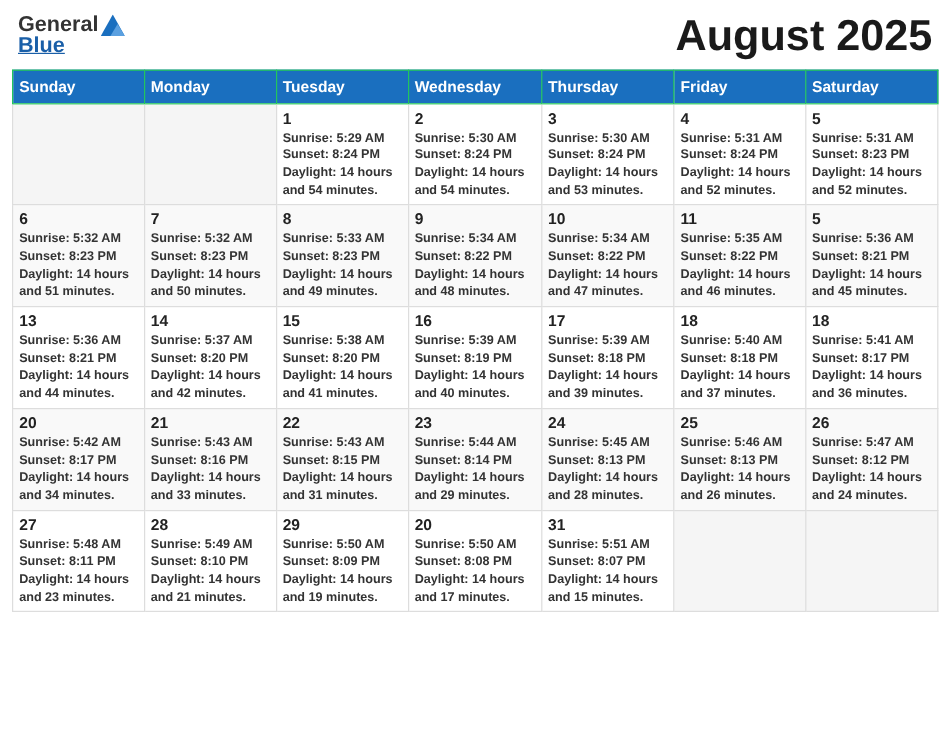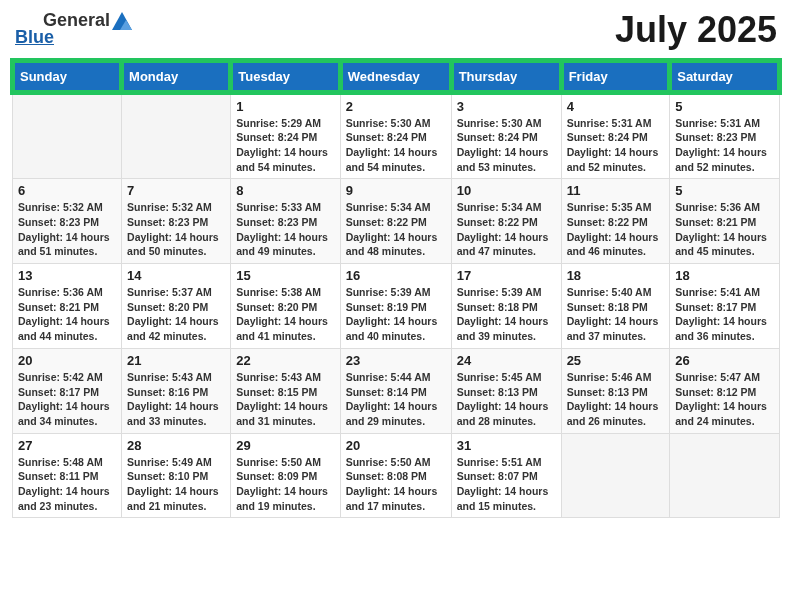--- a/index.html
+++ b/index.html
@@ -19,21 +19,20 @@
     }
     .logo {
       display: flex;
       align-items: center;
       gap: 2px;
     }
     .logo-text-general {
       font-size: 18px;
       font-weight: bold;
       color: #333;
-      margin-left: 28px;
     }
     .logo-text-blue {
       font-size: 18px;
       font-weight: bold;
       color: #1a5fa8;
       text-decoration: underline;
     }
     .title-block {
       text-align: right;
     }
@@ -52,21 +51,21 @@
       border-collapse: collapse;
       border: 1px solid #ccc;
     }
     .calendar th {
       background-color: #1a6fbf;
       color: #fff;
       text-align: left;
       padding: 6px 5px;
       font-size: 13px;
       font-weight: bold;
-      border: 5px solid #22c55e;
+      border: 1px solid #22c55e;
     }
     .calendar td {
       vertical-align: top;
       padding: 4px 5px;
       font-size: 11px;
       color: #222;
       border: 1px solid #ddd;
       width: 113px;
       min-height: 80px;
       background: #fff;
@@ -100,21 +99,21 @@
         <span class="logo-text-general">General</span>
         <svg width="20" height="18" viewBox="0 0 20 18" style="margin-left:2px;">
           <polygon points="0,18 10,0 20,18" fill="#1a6fbf"></polygon>
           <polygon points="8,18 14,8 20,18" fill="#5ba0e0"></polygon>
         </svg>
       </div>
       <span class="logo-text-blue" style="margin-top:-4px;">Blue</span>
     </div>
   </div>
   <div class="title-block">
-    <div class="month-title">July 2025</div>
+    <div class="month-title">August 2025</div>
   </div>
 </div>
 
 <table class="calendar">
   <thead>
     <tr>
     <th>Sunday</th>
         <th>Monday</th>
         <th>Tuesday</th>
         <th>Wednesday</th>

